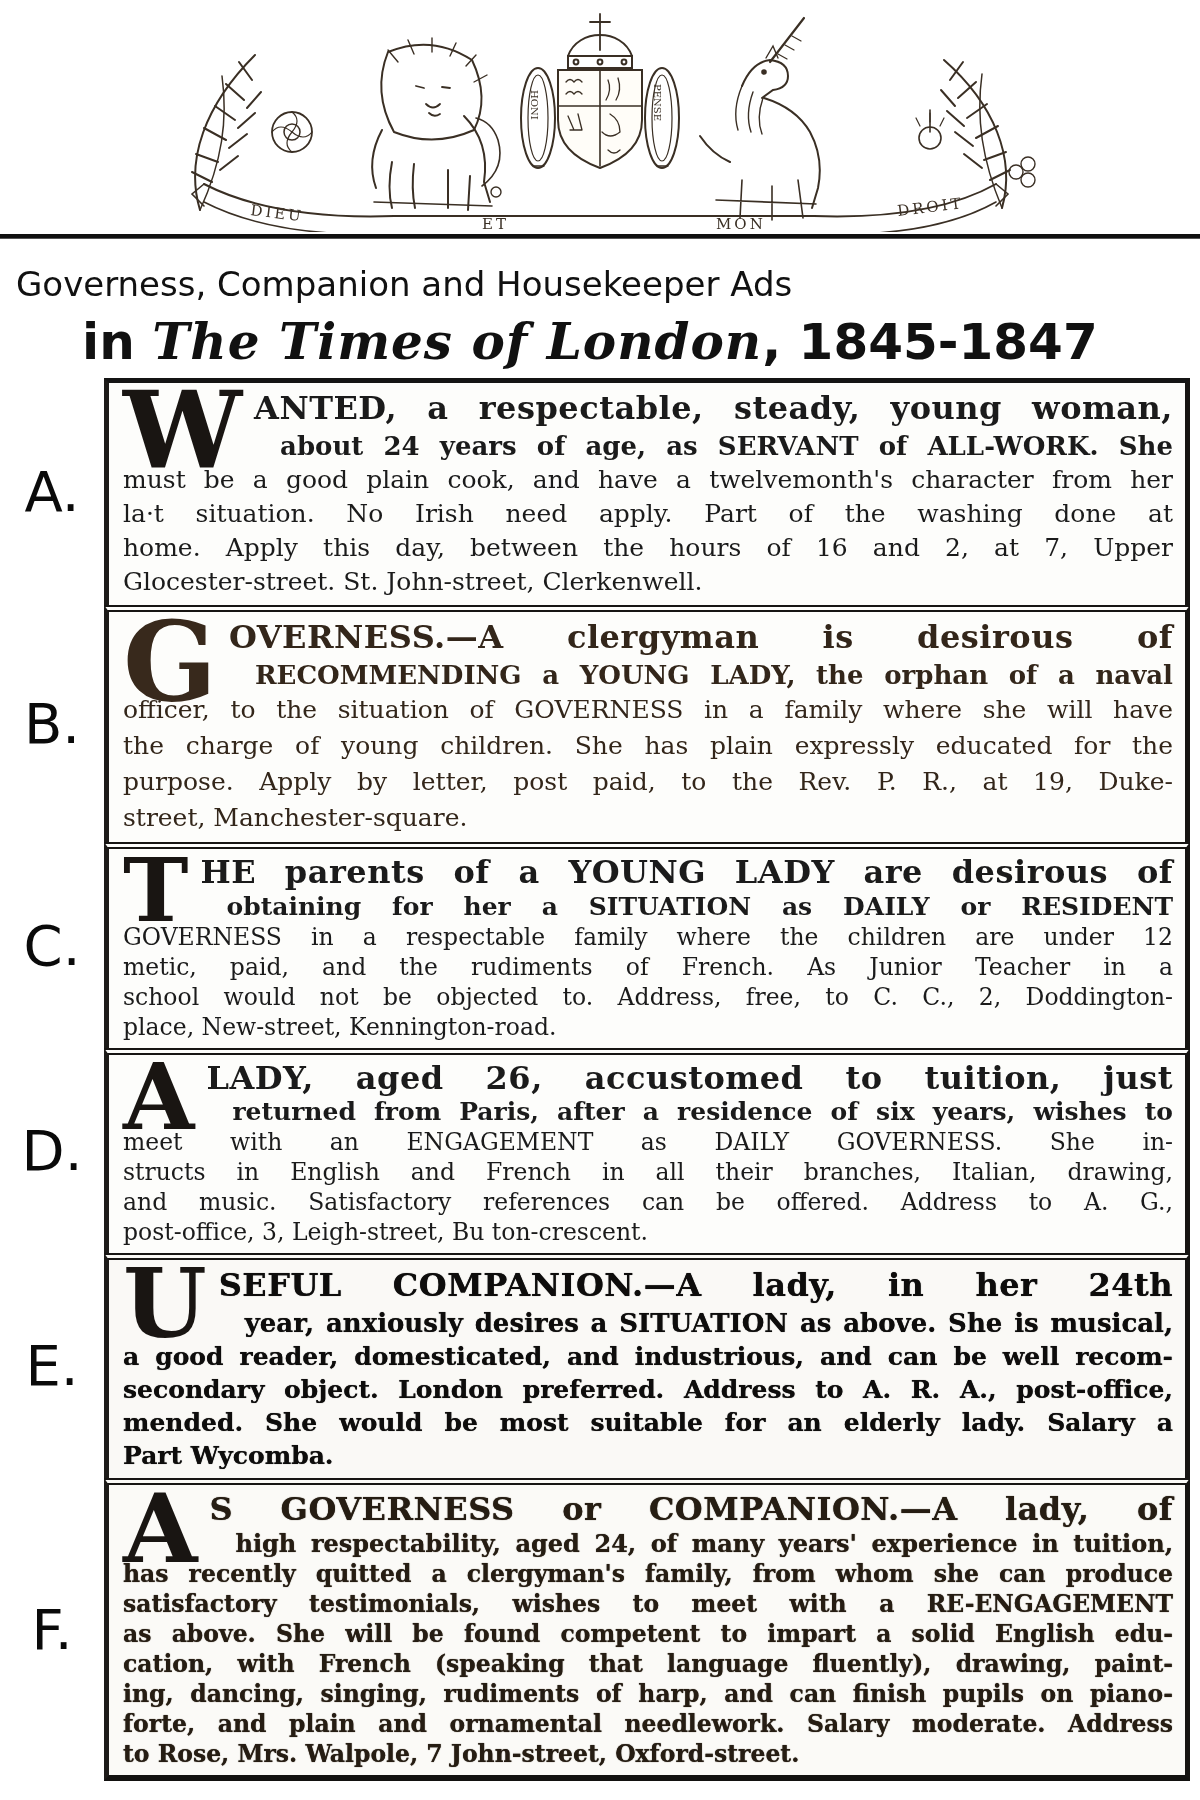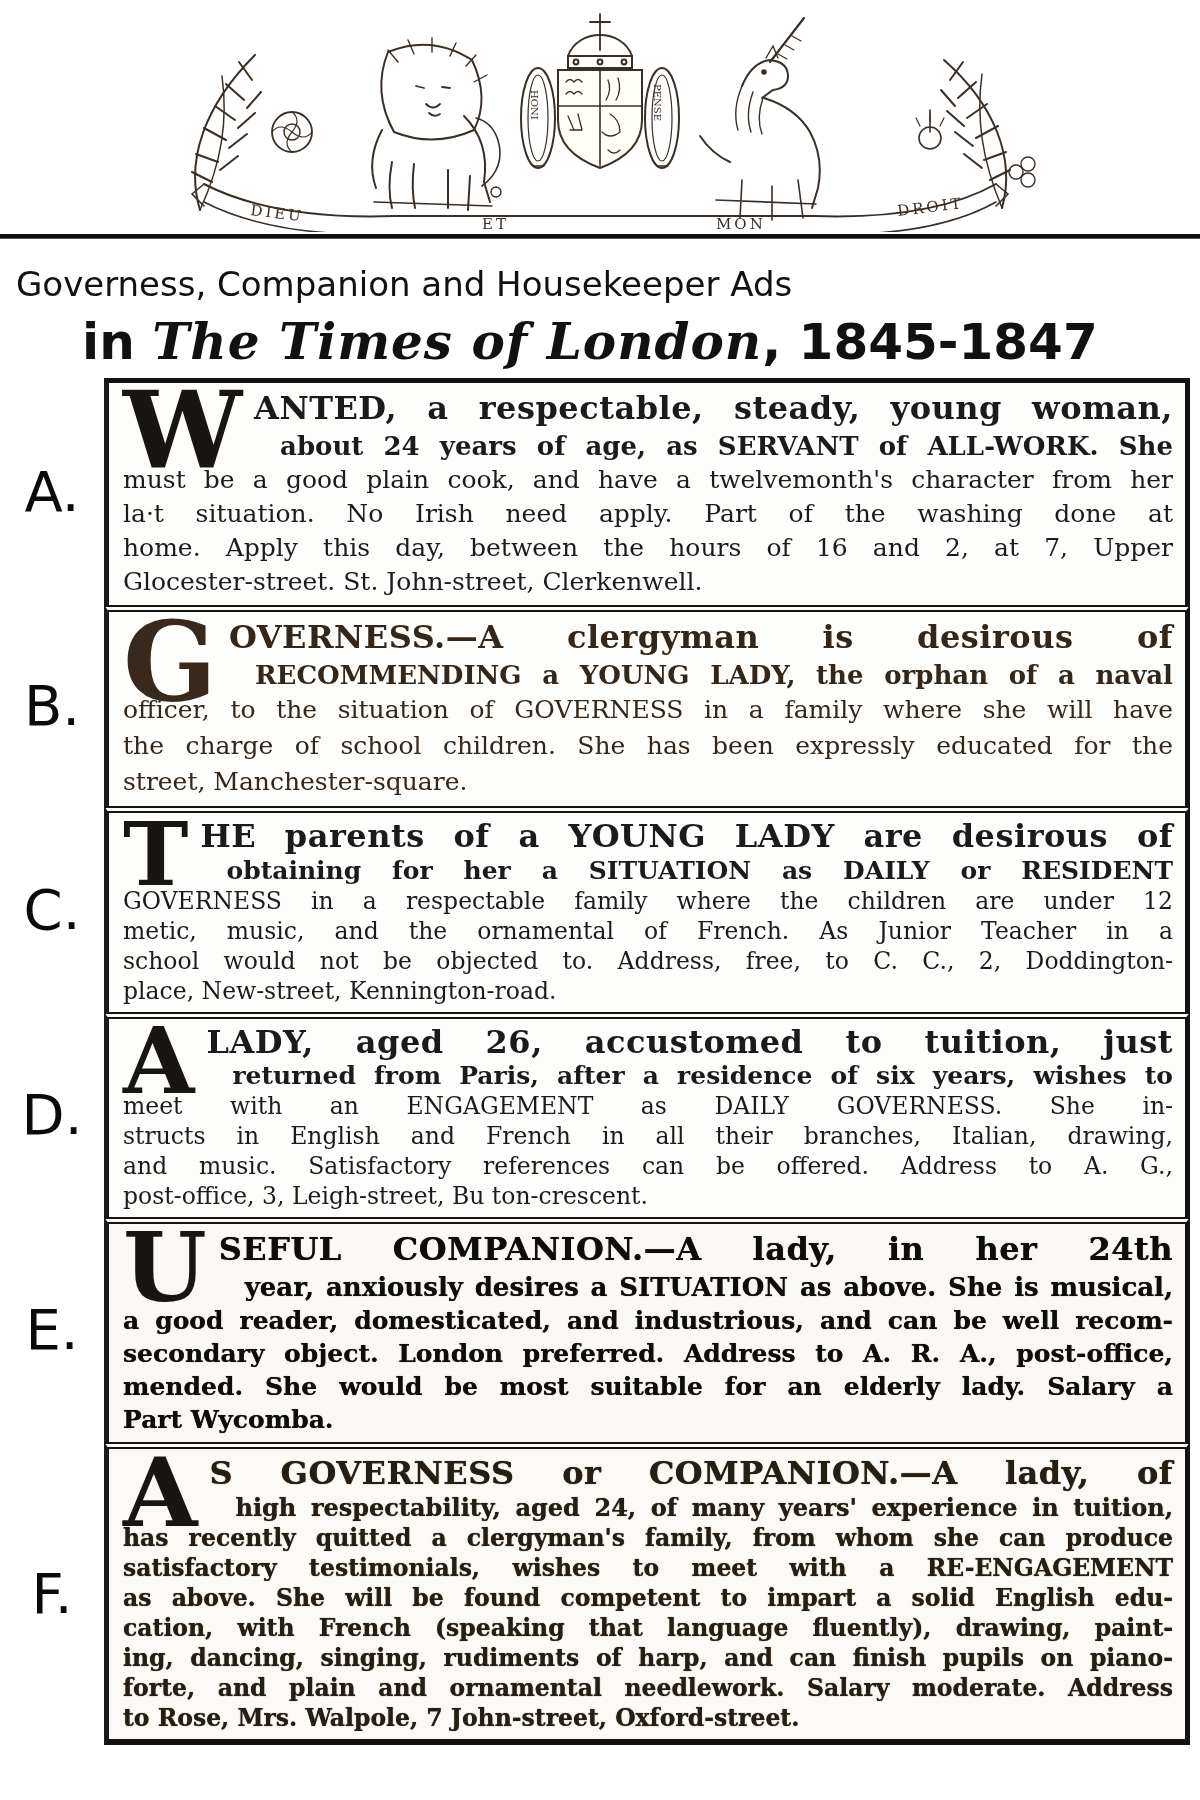--- a/index.html
+++ b/index.html
@@ -198,33 +198,34 @@
     </section>
 
     <div class="gutter">
         <span>B.</span>
       </div>
     <section class="ad ad-b">
       <span class="dropcap">G</span>
       <div class="line head">OVERNESS.—A clergyman is desirous of</div>
       <div class="line sub">RECOMMENDING a YOUNG LADY, the orphan of a naval</div>
       <div class="line bl">officer, to the situation of GOVERNESS in a family where she will have</div>
-      <div class="line bl">the charge of school children.   She has been expressly educated for the</div>
+      <div class="line bl">the charge of young children.   She has plain expressly educated for the</div>
+      <div class="line bl">purpose.   Apply by letter, post paid, to the Rev. P. R., at 19, Duke-</div>
       <div class="line bl last">street, Manchester-square.</div>
     </section>
 
     <div class="gutter">
         <span>C.</span>
       </div>
     <section class="ad ad-c">
       <span class="dropcap">T</span>
       <div class="line head">HE parents of a YOUNG LADY are desirous of</div>
       <div class="line sub">obtaining for her a SITUATION as DAILY or RESIDENT</div>
       <div class="line bl">GOVERNESS in a respectable family where the  children are under 12</div>
-      <div class="line bl">metic, music, and the ornamental of French.   As Junior Teacher in a</div>
+      <div class="line bl">metic, paid, and the rudiments of French.   As Junior Teacher in a</div>
       <div class="line bl">school would not be objected to.   Address, free, to C. C., 2, Doddington-</div>
       <div class="line bl last">place, New-street, Kennington-road.</div>
     </section>
 
     <div class="gutter">
         <span>D.</span>
       </div>
     <section class="ad ad-d">
       <span class="dropcap">A</span>
       <div class="line head">LADY, aged 26, accustomed to tuition, just</div>

